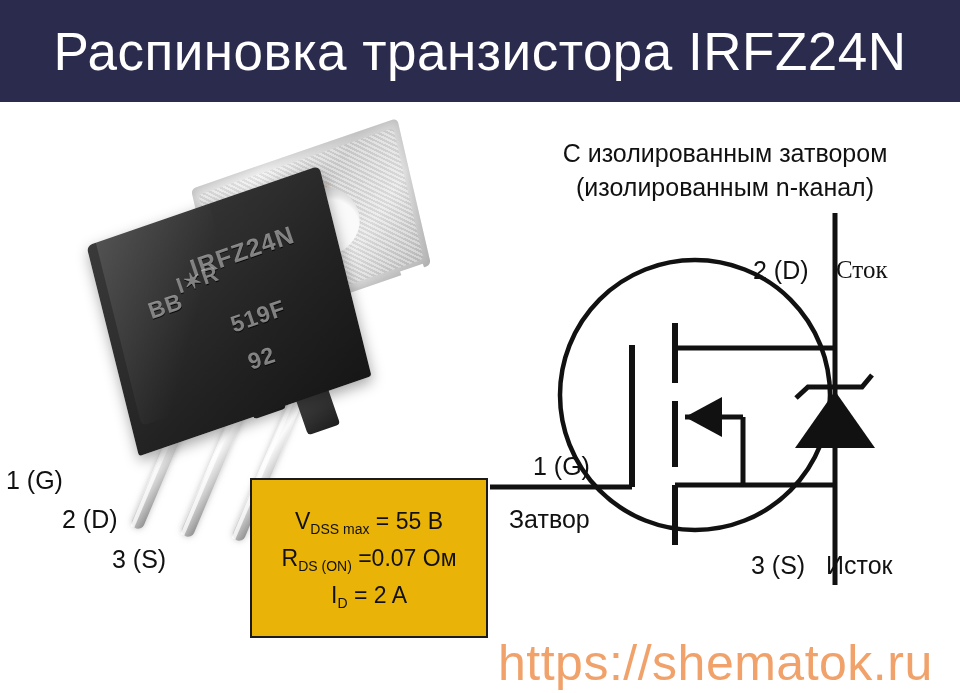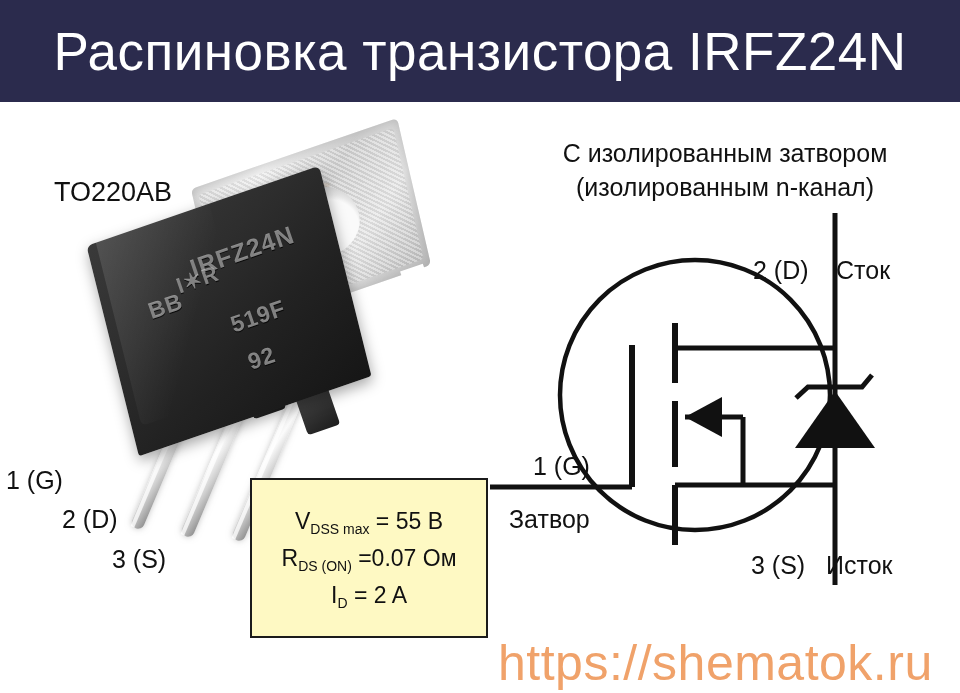--- a/index.html
+++ b/index.html
@@ -239,21 +239,21 @@
   #pin-label-3 { left: 112px; top: 545px; }
 
   
   #param-box {
     position: absolute;
     left: 250px;
     top: 478px;
     width: 238px;
     height: 160px;
     border: 2px solid #1b1b1b;
-    background: #fef9c3;
+    background: #eab308;
     box-sizing: border-box;
     display: flex;
     flex-direction: column;
     align-items: center;
     justify-content: center;
   }
   .param-row {
     font-size: 23px;
     color: #111111;
     line-height: 1;
@@ -277,21 +277,21 @@
   }
   #schematic svg { display: block; }
 
   .sym-label {
     position: absolute;
     font-size: 25px;
     color: #111111;
     white-space: nowrap;
   }
   #label-d-pin   { left: 753px; top: 256px; }
-  #label-d-name  { left: 836px; top: 256px; }
+  #label-d-name  { left: 836px; top: 256px; font-family: Liberation Serif, serif; }
   #label-g-pin   { left: 533px; top: 452px; }
   #label-g-name  { left: 509px; top: 505px; }
   #label-s-pin   { left: 751px; top: 551px; }
   #label-s-name  { left: 826px; top: 551px; }
 
   
   #watermark {
     position: absolute;
     left: 498px;
     top: 634px;
@@ -303,21 +303,20 @@
 </style>
 </head>
 <body>
 
 <div id="page">
 
   <div id="title-banner">
     <div id="title-text">Распиновка транзистора IRFZ24N</div>
   </div>
 
-  <div id="package-label">TO220AB</div>
 
   <div id="schematic-heading">
     <div>С изолированным затвором</div>
     <div>(изолированным n-канал)</div>
   </div>
 
   <div id="photo">
     <div id="lead-1" class="lead"></div>
     <div id="lead-2" class="lead"></div>
     <div id="lead-3" class="lead"></div>

